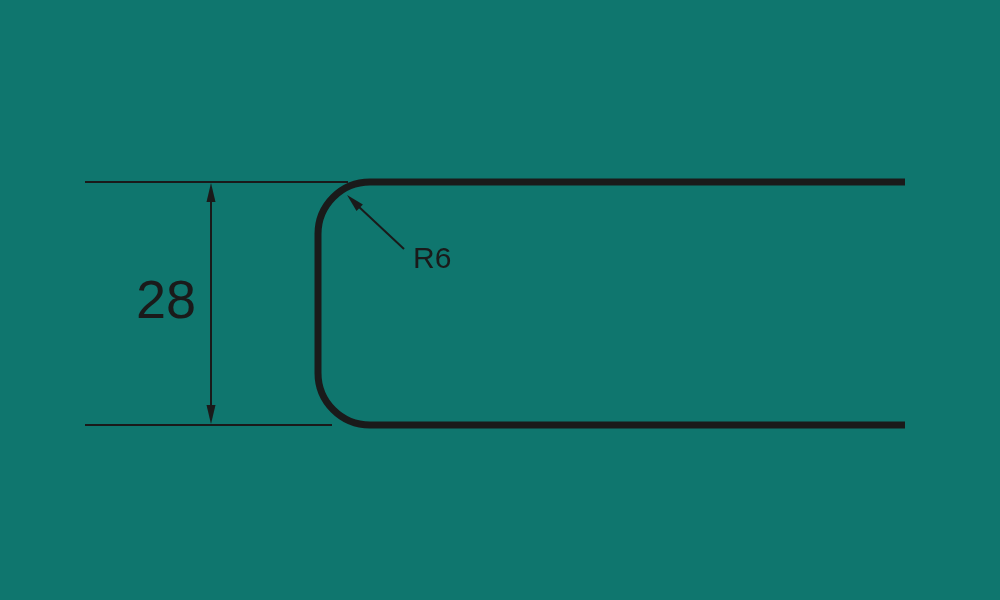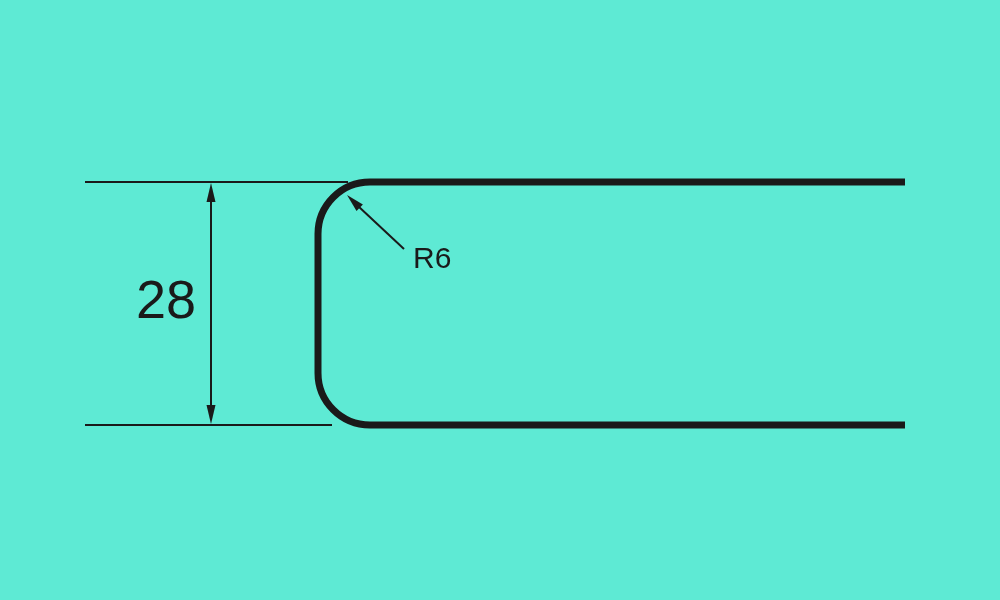--- a/index.html
+++ b/index.html
@@ -8,21 +8,21 @@
     width: 1000px;
     height: 600px;
     background: #ffffff;
     overflow: hidden;
     font-family: "Liberation Sans", sans-serif;
   }
   .drawing-stage {
     position: relative;
     width: 1000px;
     height: 600px;
-    background: #5eead4;
+    background: #0f766e;
   }
   svg {
     display: block;
   }
   .profile-outline {
     fill: none;
     stroke: #1a1a1a;
     stroke-width: 7;
     stroke-linejoin: round;
   }

